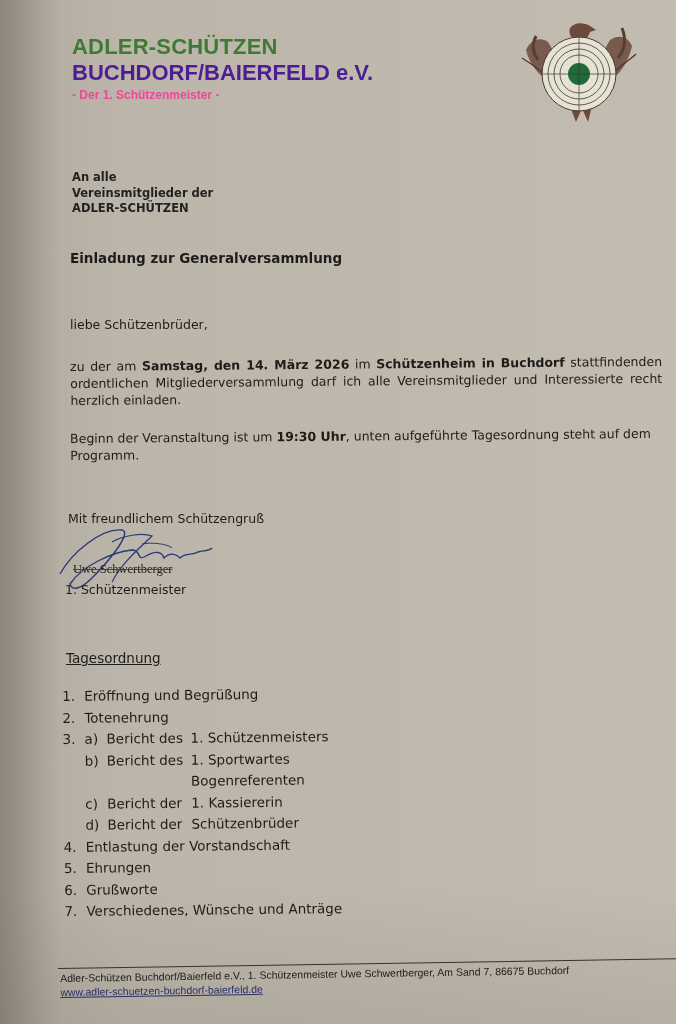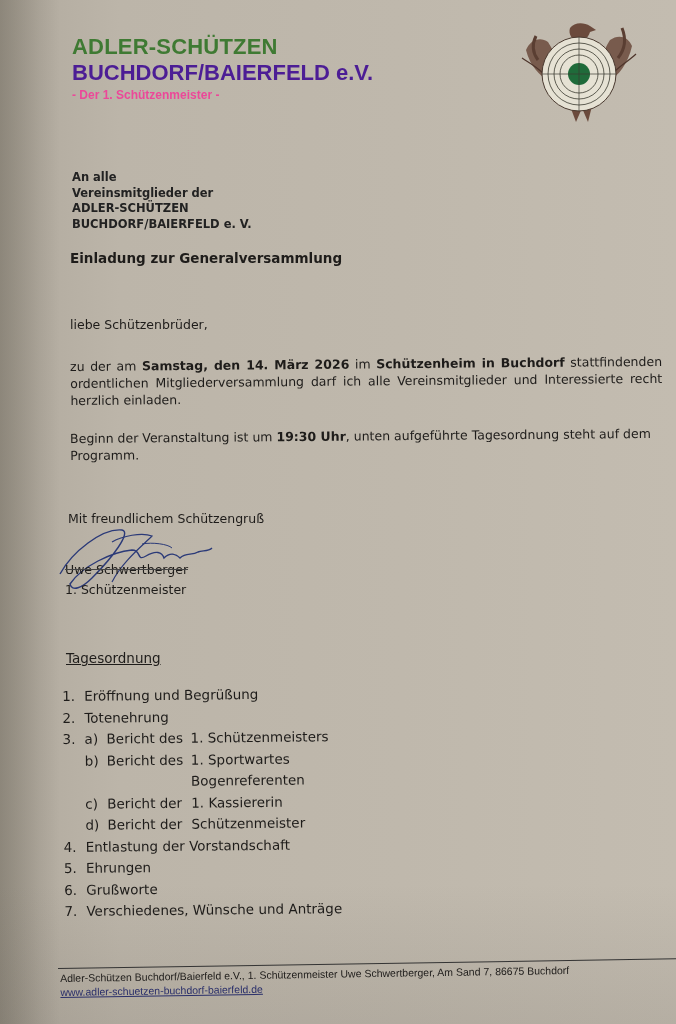--- a/index.html
+++ b/index.html
@@ -27,21 +27,21 @@
   .logo { position:absolute; left:518px; top:18px; width:122px; height:108px; }
 
   .text { position:absolute; font-size:12.5px; line-height:17px; }
   .recipient { left:72px; top:137px; font-size:11.5px; line-height:15.5px; font-weight:bold; color:#222;margin-top:33px; }
   .recipient div { white-space:nowrap; }
   .subject { left:70px; top:250px; font-size:13.5px; font-weight:bold;text-align:center; }
   .greeting { left:70px; top:316px; }
   .para1 { left:70px; top:358px; width:592px; text-align:justify; transform:rotate(-0.5deg); transform-origin:left top; }
   .para2 { left:70px; top:430px; width:592px; transform:rotate(-0.5deg); transform-origin:left top; }
   .closing { left:68px; top:510px; }
-  .signer-name { left:65px; top:561px; text-decoration:line-through; text-decoration-color:#444; }
+  .signer-name { left:73px; top:561px; text-decoration:line-through; text-decoration-color:#444;font-family:Liberation Serif, serif; }
   .signer-role { left:65px; top:581px; }
   .signature { position:absolute; left:52px; top:522px; width:180px; height:70px; }
 
   .agenda-title { left:66px; top:650px; font-size:13.5px; text-decoration:underline; }
   .agenda { position:absolute; left:62px; top:686px; font-size:13.5px; line-height:21.5px; transform:rotate(-0.6deg); transform-origin:left top; }
   .ag-row { display:flex; white-space:nowrap; }
   .ag-num { width:22px; }
   .ag-sub { width:22px; }
   .ag-pre { width:84px; }
   .ag-cont { padding-left:128px; }
@@ -82,21 +82,20 @@
   <circle cx="61" cy="56" r="19" fill="none" stroke="#3a3a30" stroke-width="0.8"></circle>
   <circle cx="61" cy="56" r="11" fill="#1f6b3a"></circle>
   <line x1="24" y1="56" x2="98" y2="56" stroke="#3a3a30" stroke-width="0.7"></line>
   <line x1="61" y1="19" x2="61" y2="93" stroke="#3a3a30" stroke-width="0.7"></line>
 </svg>
 
 <div class="text recipient">
   <div>An alle</div>
   <div>Vereinsmitglieder der</div>
   <div>ADLER-SCHÜTZEN</div>
-  <div>BUCHDORF/BAIERFELD e. V.</div>
 </div>
 
 <div class="text subject">Einladung zur Generalversammlung</div>
 
 <div class="text greeting">
   <div>liebe Schützenbrüder,</div>
 </div>
 
 <div class="text para1"><span>zu der am </span><b>Samstag, den 14. März 2026</b><span> im </span><b>Schützenheim in Buchdorf</b><span> stattfindenden ordentlichen Mitgliederversammlung darf ich alle Vereinsmitglieder und Interessierte recht herzlich einladen.</span></div>
 
@@ -142,21 +141,21 @@
   <div class="ag-row">
     <span class="ag-num"></span>
     <span class="ag-sub">c)</span>
     <span class="ag-pre">Bericht der</span>
     <span>1. Kassiererin</span>
   </div>
   <div class="ag-row">
     <span class="ag-num"></span>
     <span class="ag-sub">d)</span>
     <span class="ag-pre">Bericht der</span>
-    <span> Schützenmeister</span>
+    <span> Schützenbrüder</span>
   </div>
   <div class="ag-row">
     <span class="ag-num">4.</span>
     <span>Entlastung der Vorstandschaft</span>
   </div>
   <div class="ag-row">
     <span class="ag-num">5.</span>
     <span>Ehrungen</span>
   </div>
   <div class="ag-row">

